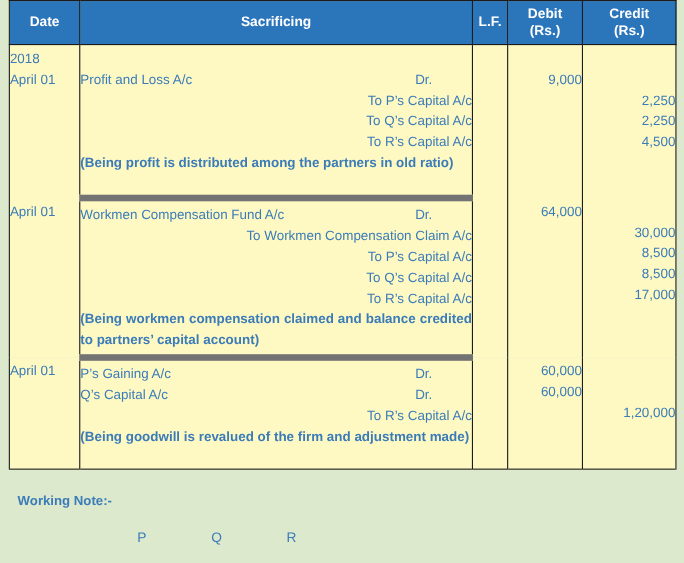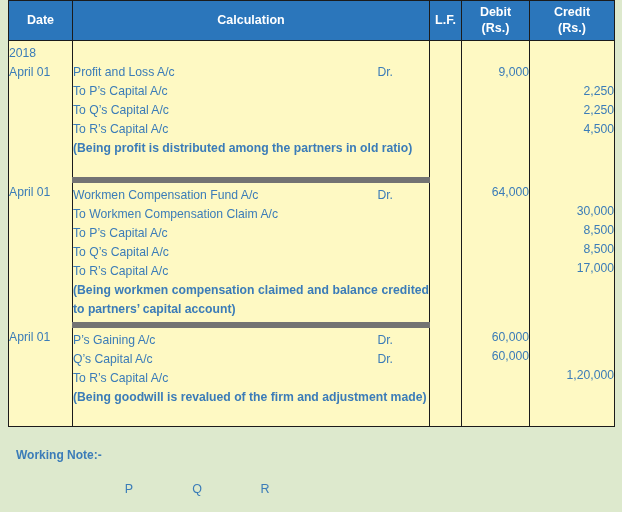--- a/index.html
+++ b/index.html
@@ -69,21 +69,21 @@
   }
   td.cell-part { padding-left: 6px; padding-right: 6px; }
   td.cell-lf   { }
   td.cell-debit, td.cell-credit {
     text-align: right;
     padding-right: 9px;
     white-space: nowrap;
   }
 
   .ln { line-height: 19px; white-space: nowrap; }
-  .acct-line { display: flex; line-height: 19px; }
+  .acct-line { display: flex; line-height: 19px; justify-content: flex-end; }
   .acct-line .nm { flex: 0 0 auto; }
   .acct-line .dr { margin-left: auto; padding-right: 36px; }
   .narr {
     line-height: 19px;
     text-align: justify;
     text-align-last: left;
     font-weight: bold;
   }
   .amt { line-height: 19px; }
   .amt.blank { color: transparent; }
@@ -119,21 +119,21 @@
     <colgroup>
       <col class="c-date">
         <col class="c-part">
         <col class="c-lf">
         <col class="c-debit">
         <col class="c-credit">
     </colgroup>
     <thead>
       <tr>
         <th>Date</th>
-        <th>Calculation</th>
+        <th>Sacrificing</th>
         <th>L.F.</th>
         <th>
           <div>Debit</div>
           <div>(Rs.)</div>
         </th>
         <th>
           <div>Credit</div>
           <div>(Rs.)</div>
         </th>
       </tr>

